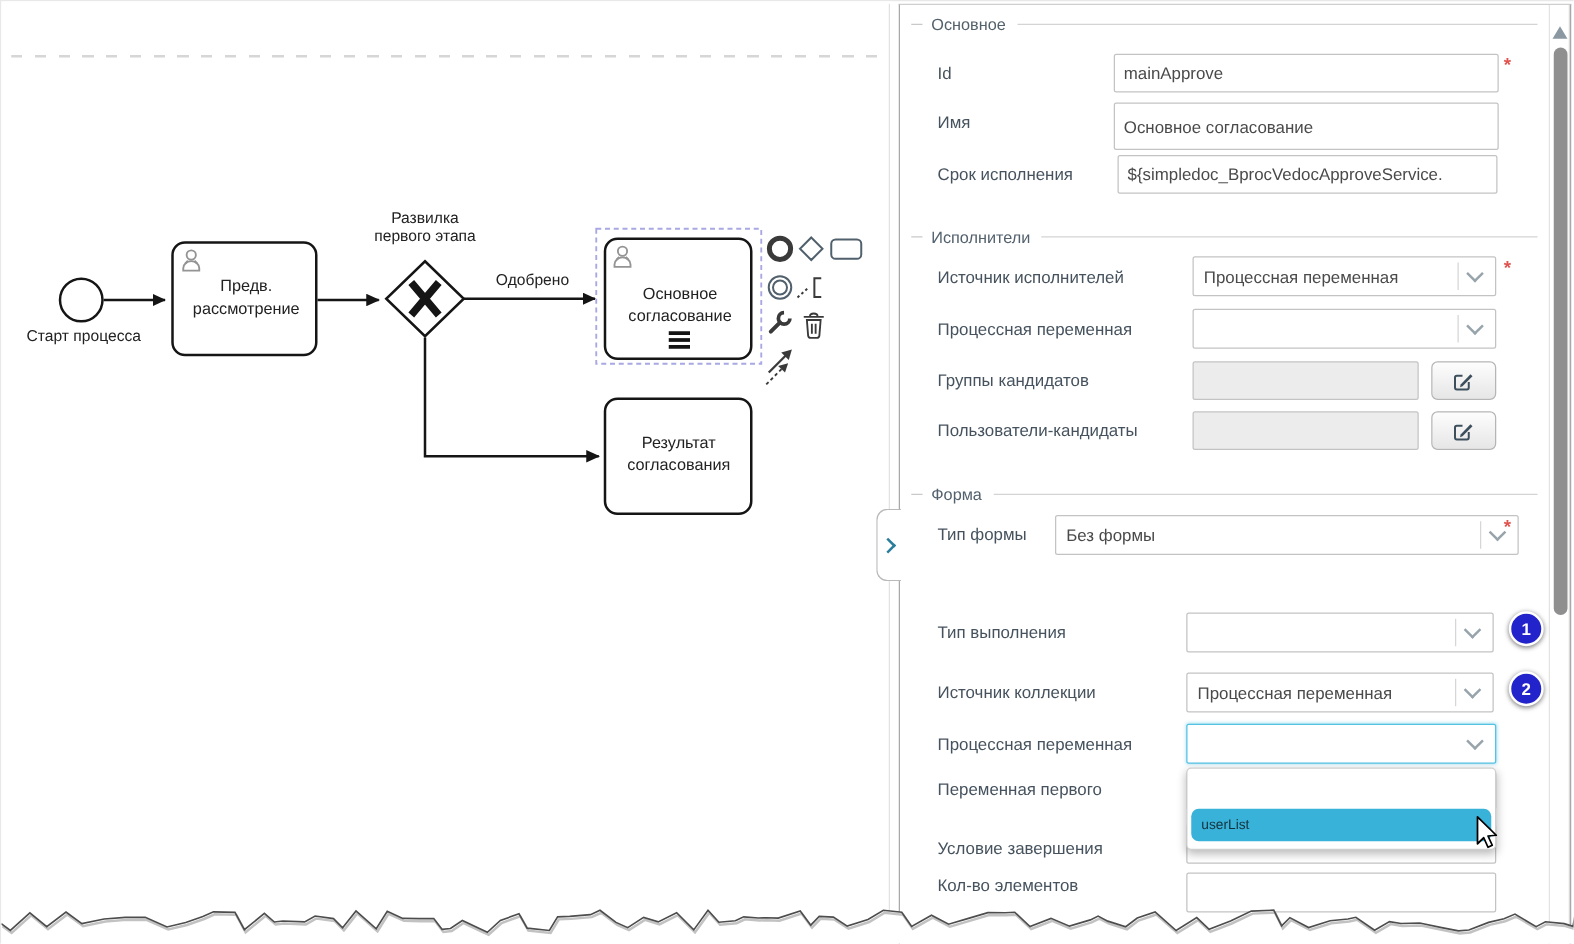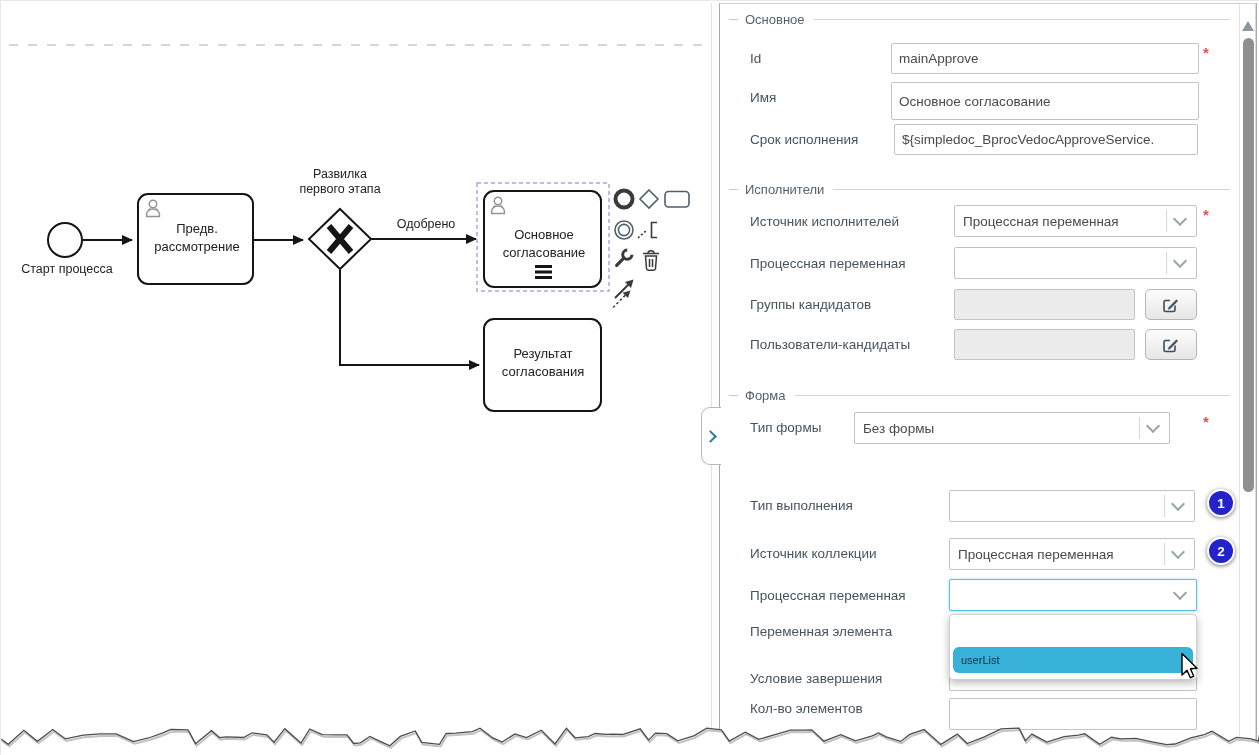--- a/index.html
+++ b/index.html
@@ -219,21 +219,21 @@
         <path d="M5.5,10.5 L13.4,2.4 L15,4 L7,12 L5,12.8 Z" fill="#3d4f5c"></path>
       </svg>
     </div>
 
     <div class="sec-h" style="top:384px">
       <span class="dash"></span>
         <span>Форма</span>
         <span class="line"></span>
     </div>
     <div class="flabel" style="top:416px">Тип формы</div>
-    <div class="sel" style="left:134px;top:408px;width:316px;height:32px">
+    <div class="sel" style="left:124px;top:408px;width:371px;height:32px">
       <span class="val">Без формы</span>
       <span class="sep"></span>
         <span class="chev"></span>
     </div>
     <span class="req" style="left:483px;top:409px">*</span>
 
     <div class="flabel" style="top:494px">Тип выполнения</div>
     <div class="sel" style="left:229px;top:486px;width:246px;height:32px">
       <span class="sep"></span>
         <span class="chev"></span>
@@ -247,21 +247,21 @@
         <span class="chev"></span>
     </div>
     <div class="badge" style="left:487px;top:533px">2</div>
 
     <div class="flabel" style="top:584px">Процессная переменная</div>
     <div class="sel focused" style="left:229px;top:575px;width:248px;height:32px">
       <span class="val"></span>
       <span class="chev"></span>
     </div>
 
-    <div class="flabel" style="top:620px">Переменная элемента</div>
+    <div class="flabel" style="top:620px">Переменная первого</div>
     <input class="tinput" style="left: 229px; top: 613px; width: 248px; height: 31px;">
 
     <div class="flabel" style="top:667px">Условие завершения</div>
     <input class="tinput" style="left: 229px; top: 655px; width: 248px; height: 32px;">
 
     <div class="flabel" style="top:697px">Кол-во элементов</div>
     <input class="tinput" style="left: 229px; top: 694px; width: 248px; height: 32px;">
 
     <div id="dd-popup">
       <div class="dd-opt-empty"></div>

